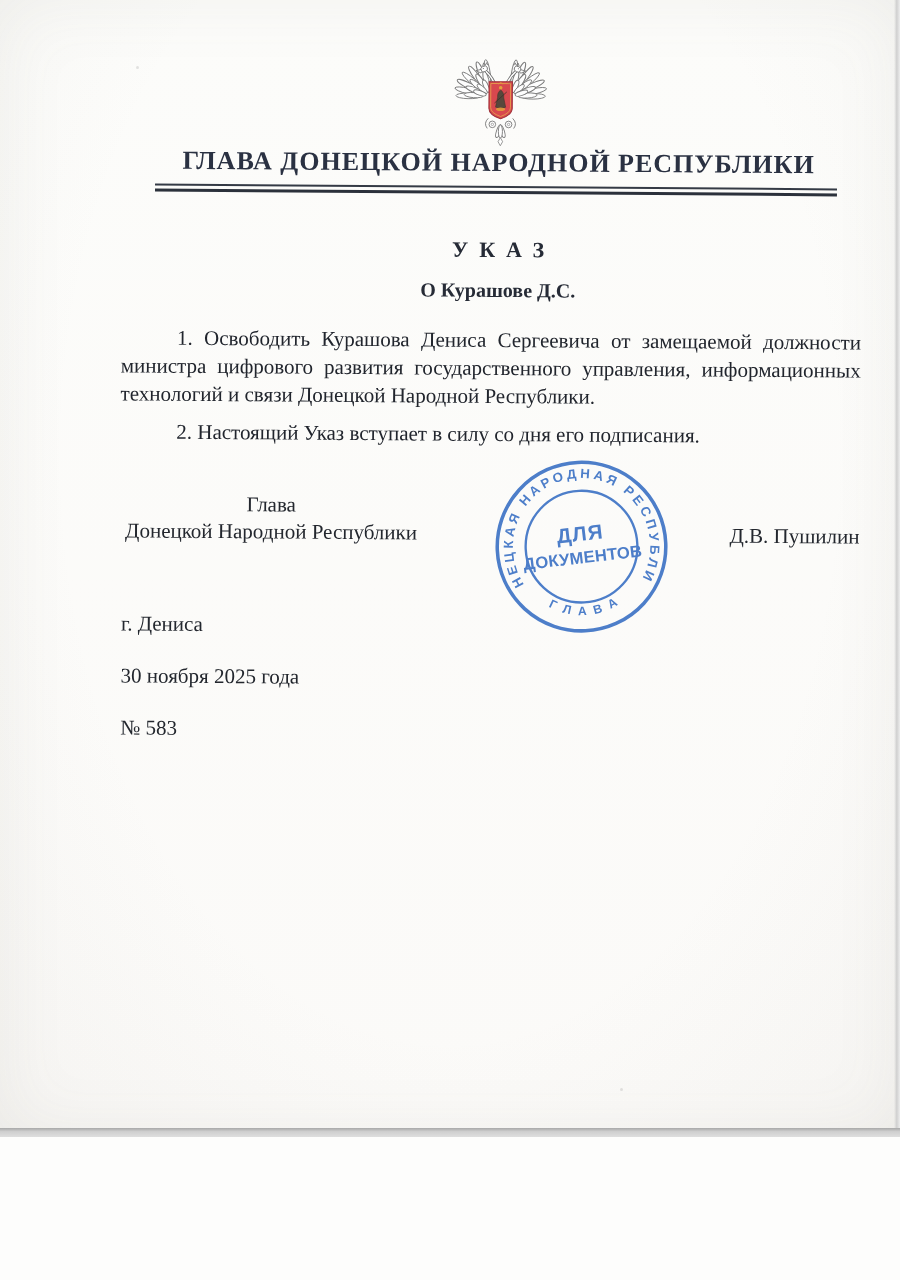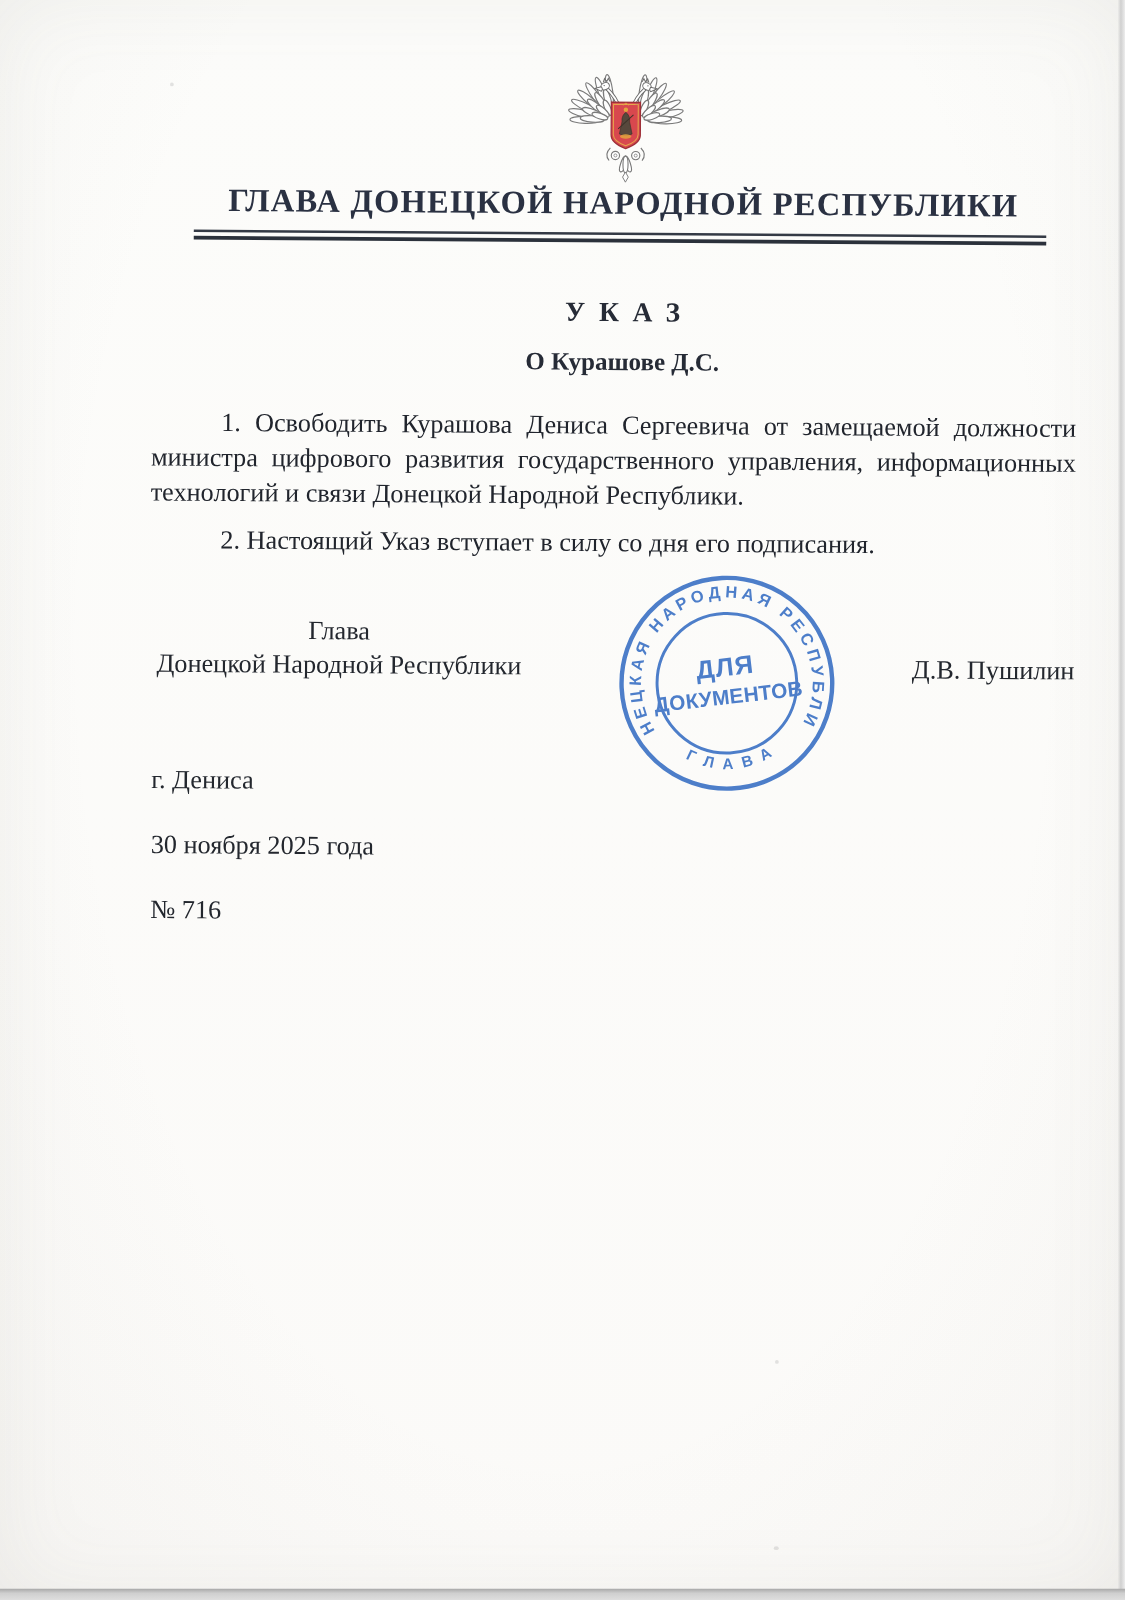--- a/index.html
+++ b/index.html
@@ -3,21 +3,21 @@
 <meta charset="utf-8">
 <style>
   html,body { margin:0; padding:0; }
   body {
     width:900px; height:1280px;
     background:#fdfdfc;
     font-family:"Liberation Serif", serif;
     overflow:hidden;
   }
   .photo {
-    position:relative; width:900px; height:1280px;
+    position:relative; width:900px; height:1137px;
     background:
       radial-gradient(ellipse at 50% 40%, rgba(255,255,255,0) 60%, rgba(150,145,135,0.06) 100%),
       linear-gradient(#fcfcfa,#fbfaf8);
     box-shadow: inset 0 0 70px rgba(120,115,105,0.08);
     overflow:hidden;
   }
   
   .edge-right {
     position:absolute; top:0; bottom:0; right:0; width:6px;
     background:linear-gradient(to right, rgba(0,0,0,0) 0, #d0d0d0 45%, #ededed 100%);
@@ -221,21 +221,21 @@
         <textPath href="#st-arc-bot" startOffset="50%" text-anchor="middle">✳ Г Л А В А ✳</textPath>
       </text>
       <g transform="rotate(-4 100 100)">
         <text x="100" y="94" text-anchor="middle" class="st-c1">ДЛЯ</text>
         <text x="100" y="117" text-anchor="middle" class="st-c2">ДОКУМЕНТОВ</text>
       </g>
     </svg>
 
     <div class="requisite req-place">г. Дениса</div>
     <div class="requisite req-date">30 ноября 2025 года</div>
-    <div class="requisite req-number">№ 716</div>
+    <div class="requisite req-number">№ 583</div>
   </div>
 
   <div class="speck" style="left:136px; top:66px; width:3px; height:3px;"></div>
   <div class="speck" style="left:508px; top:82px; width:3px; height:2px;"></div>
   <div class="speck" style="left:620px; top:1088px; width:3px; height:3px;"></div>
   <div class="speck" style="left:619px; top:1237px; width:4px; height:3px;"></div>
   <div class="edge-right"></div>
   <div class="edge-bottom"></div>
 </div>
 

